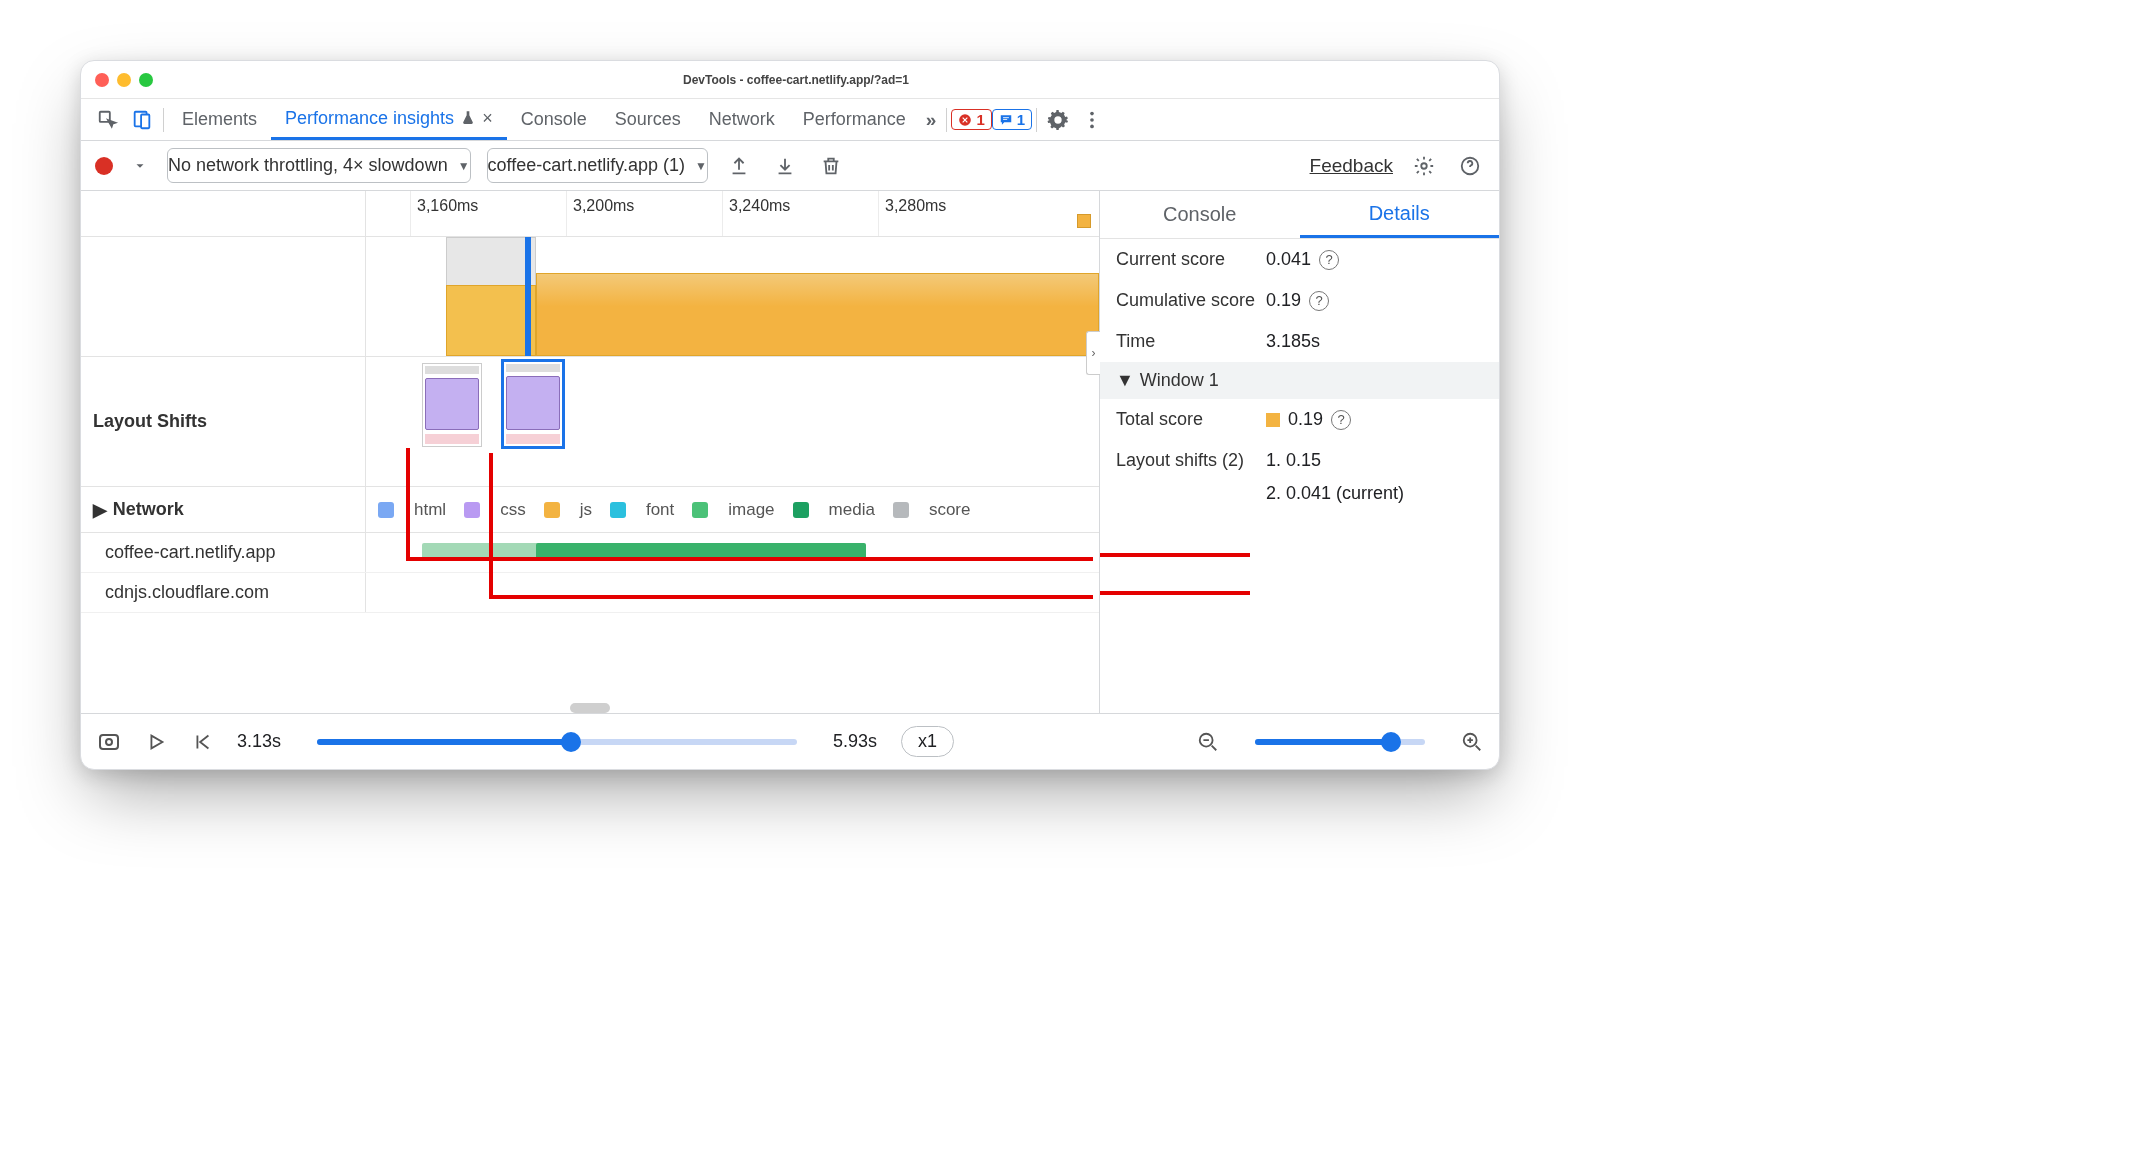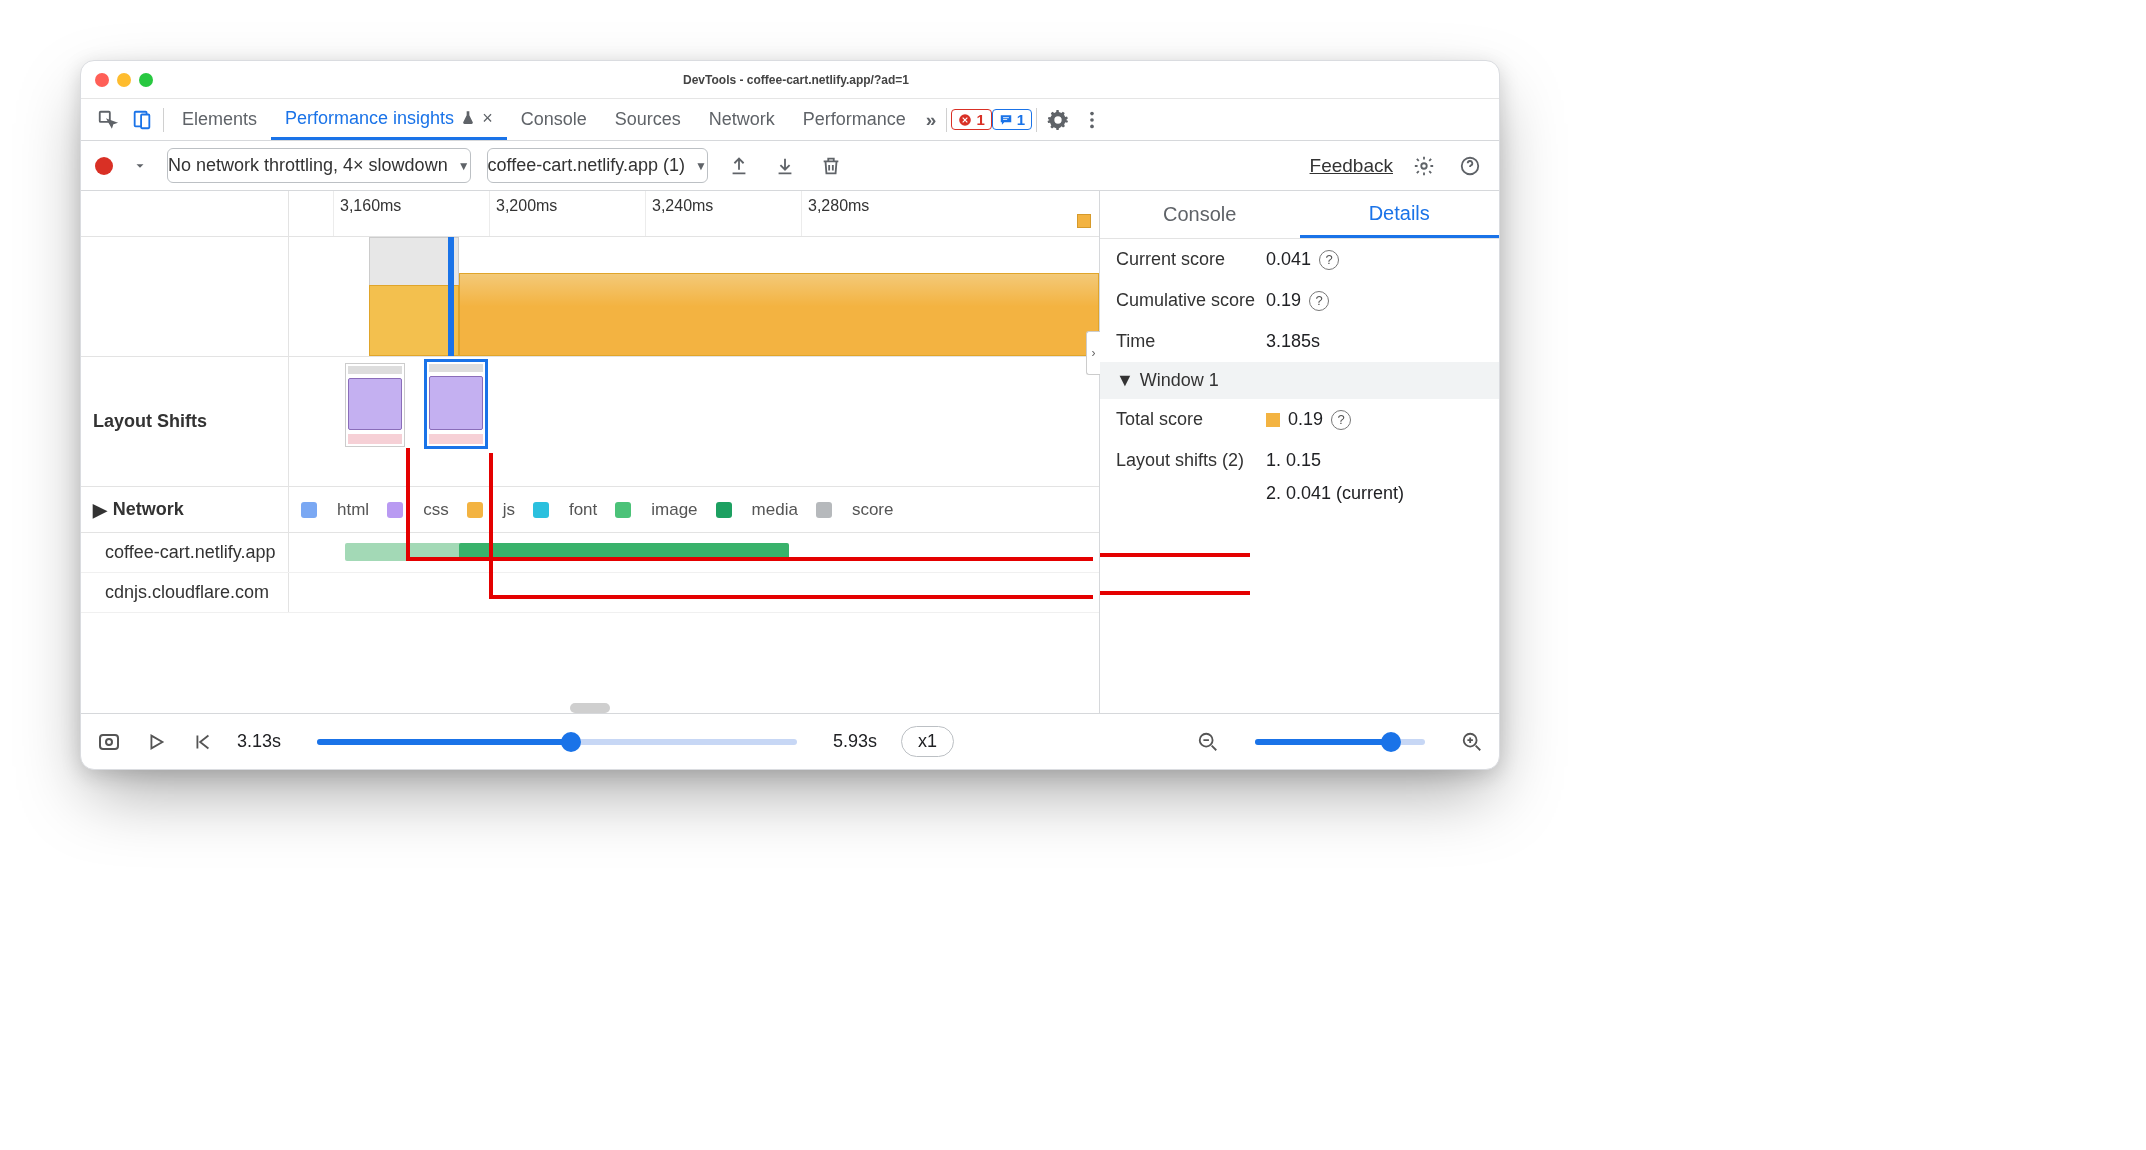--- a/index.html
+++ b/index.html
@@ -68,21 +68,21 @@
   .selectbox .chev{ color:#5f6368; font-size:12px;}
   .toolbar .feedback{ text-decoration:underline; color:#333; margin-left:auto;}
 
   
   .panes { flex:1 1 auto; display:flex; overflow:hidden; }
   .left { flex:1 1 auto; display:flex; flex-direction:column; position:relative; }
   .right { width:400px; border-left:1px solid #d6d8db; display:flex; flex-direction:column; position:relative;}
 
   
   .timeline-head { display:flex; height:46px; border-bottom:1px solid #e3e3e3;justify-content:flex-end; }
-  .labelcol { width:208px; flex:0 0 auto; border-right:1px solid #e3e3e3; display:flex; align-items:center; padding:0 12px; font-size:18px; font-weight:600; color:#333;}
+  .labelcol { width:285px; flex:0 0 auto; border-right:1px solid #e3e3e3; display:flex; align-items:center; padding:0 12px; font-size:18px; font-weight:600; color:#333;}
   .timecol { flex:1 1 auto; position:relative; }
 
   .tick { position:absolute; top:0; bottom:0; border-left:1px solid #ececec; font-size:16px; color:#333; padding:6px 0 0 6px;}
   .flamerow { display:flex; height:120px; border-bottom:1px solid #e3e3e3;}
   .flamerow .labelcol{ font-weight:600;}
   .flame-area{ flex:1; position:relative; }
   .flame1{ position:absolute; left:80px; top:0; width:90px; height:60%; background:#e7e7e7; border:1px solid #ccc;}
   .flame1b{ position:absolute; left:80px; top:40%; width:90px; height:60%; background:#f3c04e; border:1px solid #e0a52a;}
   .flame2{ position:absolute; left:170px; right:0; top:30%; height:70%; background:#f6b93b; border:1px solid #e0a52a; background:linear-gradient(#f3c978,#f3b341 40%,#f3b341);}
   .bluebar{ position:absolute; left:159px; top:0; width:6px; height:100%; background:#1a73e8;}

